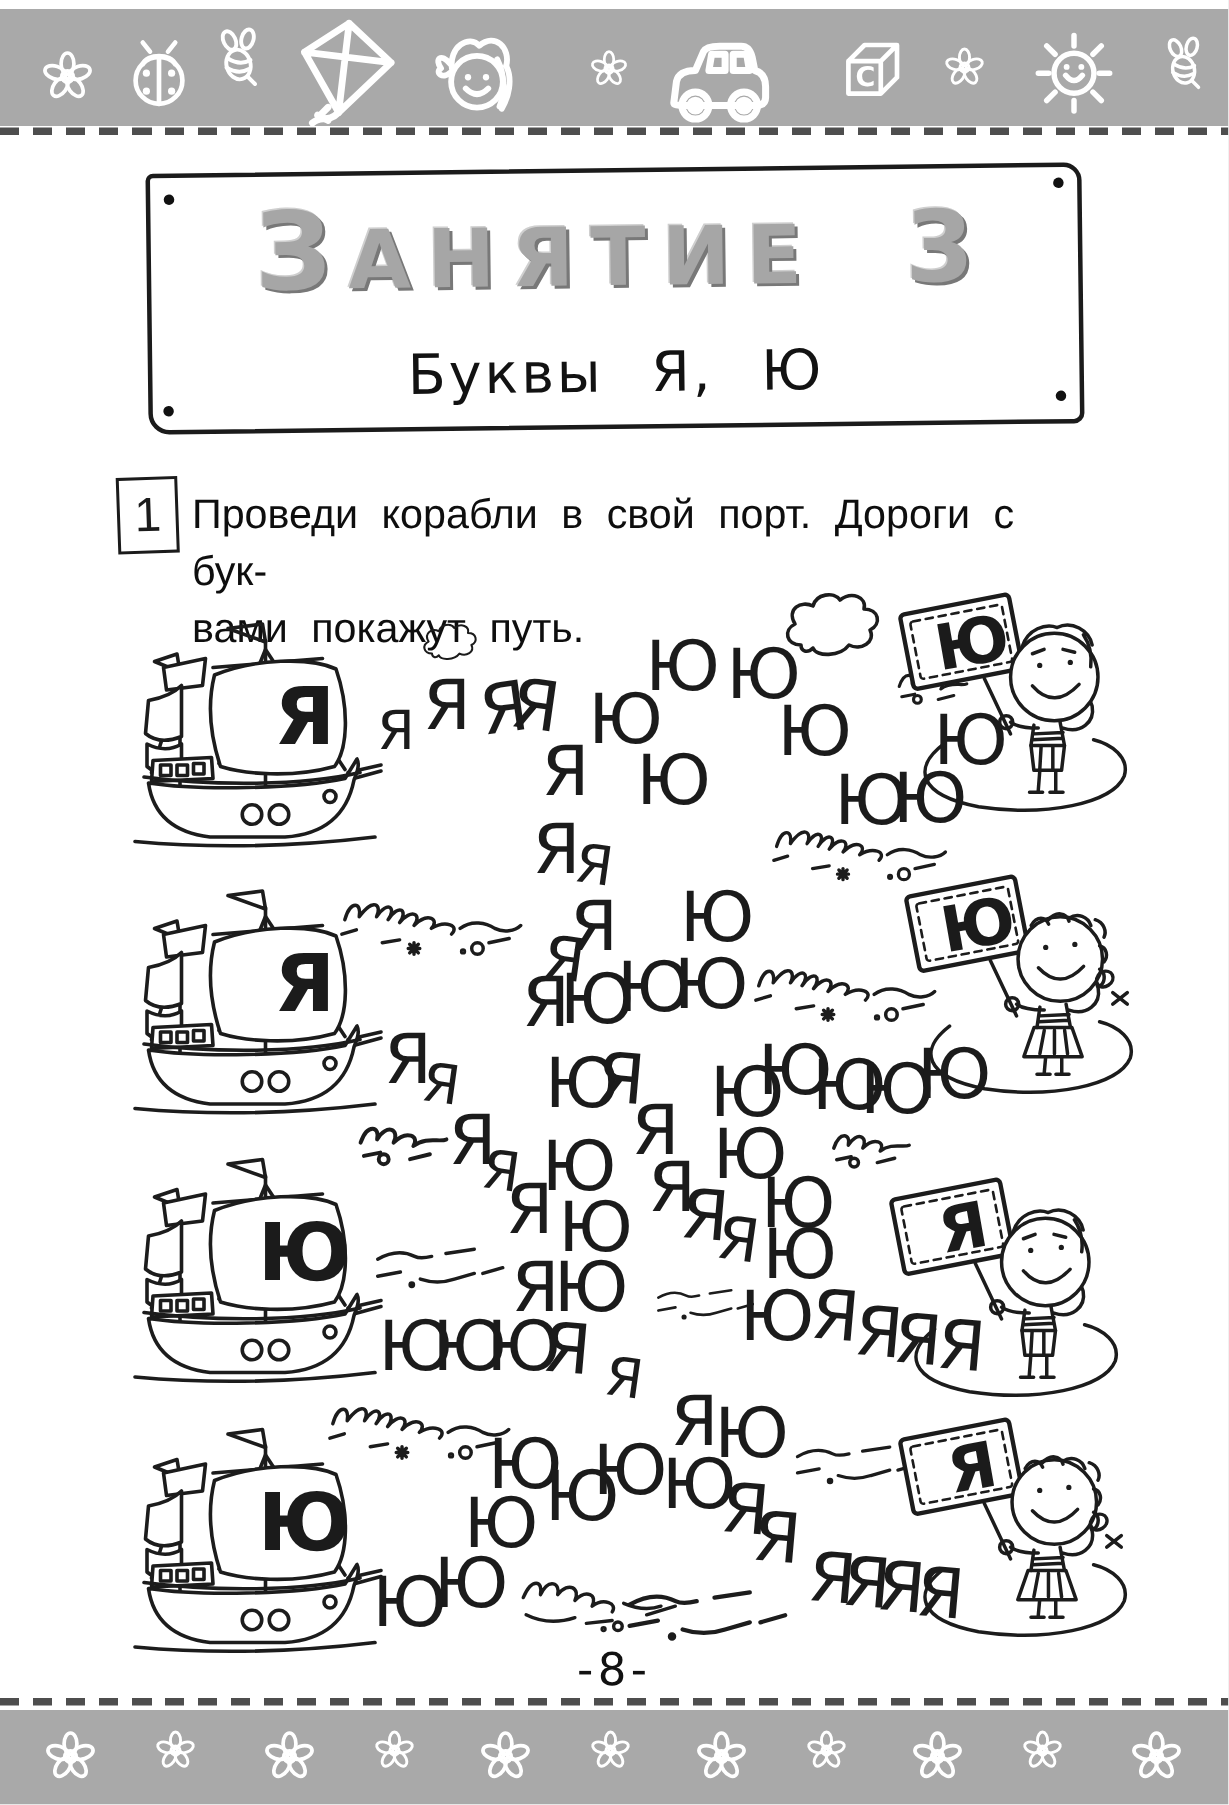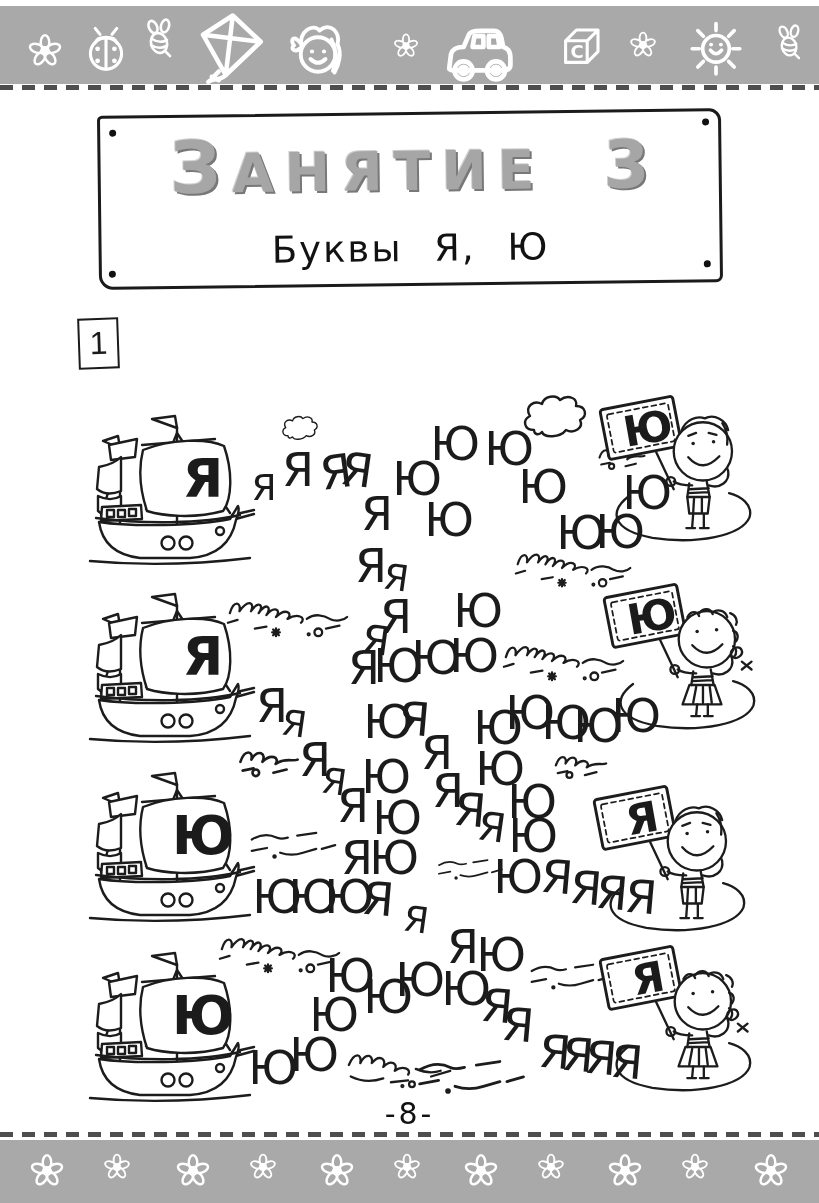--- a/index.html
+++ b/index.html
@@ -153,20 +153,24 @@
     <span class="pin tl"></span>
     <span class="pin tr"></span>
     <span class="pin bl"></span>
     <span class="pin br"></span>
     <div class="banner-title"><span class="title-word">Занятие</span><span class="title-num">3</span></div>
     <div class="banner-sub">Буквы Я, Ю</div>
   </div>
 
   <div class="task-numbox">
     <span>1</span>
+  </div>
+  <div class="task-text">
+    <span>Проведи корабли в свой порт. Дороги с бук-</span><br>
+    <span>вами покажут путь.</span>
   </div>
 
   <div class="puzzle" style="left:0;top:0;width:819px;height:1203px;">
       <svg class="line" viewBox="0 0 60 35" style="left: 596px; top: 442px; width: 52px; height: 30.3333px;">
   <path d="M4,18 C8,6 16,8 14,16 C20,6 28,10 24,18 C32,10 40,14 36,20 C44,14 52,18 56,16"></path>
   <path d="M6,26 l10,-2 M34,28 l12,-3"></path>
   <circle cx="18" cy="28" r="3"></circle>
 </svg>
       <svg class="line" viewBox="0 0 130 50" style="left: 514px; top: 544px; width: 120px; height: 46.1538px;">
   <path d="M4,22 C8,8 16,10 14,20 C24,6 30,12 26,20 C34,8 40,14 34,22 C42,10 48,16 42,24 C50,14 58,18 52,26 C62,16 70,22 64,28 C74,22 84,26 78,32"></path>

